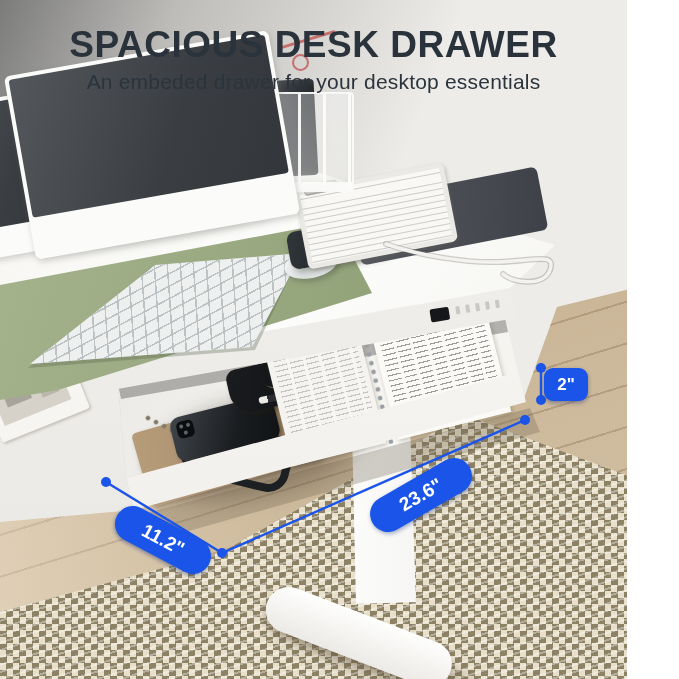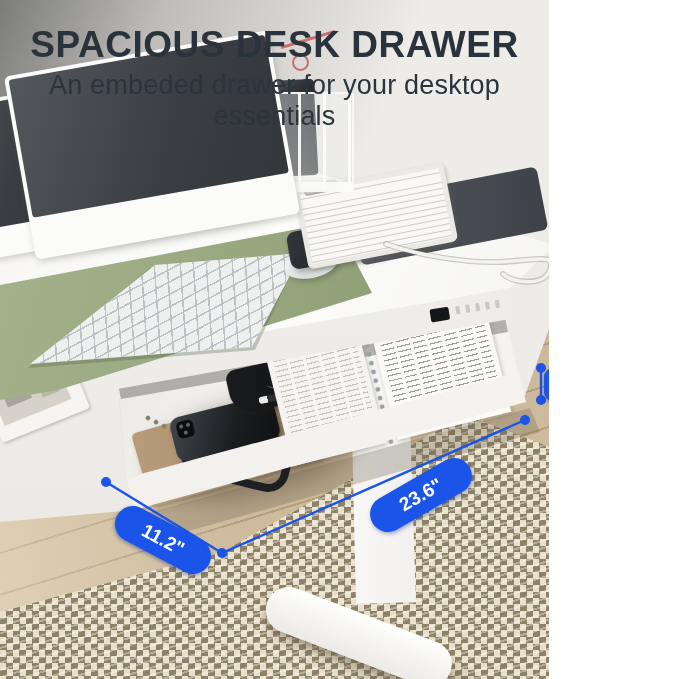--- a/index.html
+++ b/index.html
@@ -1,16 +1,16 @@
 <!DOCTYPE html>
 <html><head>
 <meta charset="utf-8">
 <style>
   html,body{margin:0;padding:0;background:#ffffff;}
-  .scene{position:relative;width:549px;height:679px;overflow:hidden;
+  .scene{position:relative;width:627px;height:679px;overflow:hidden;
          font-family:"Liberation Sans",sans-serif;background:#ecebe8;}
   .layer{position:absolute;inset:0;}
   .abs{position:absolute;}
 
   
   .wall{background:#edecE9;}
   .wall-shade{background:linear-gradient(112deg,rgba(104,104,104,.85) 0%,
               rgba(150,149,146,.55) 20%,rgba(236,234,232,0) 52%);}
 
   
@@ -160,21 +160,21 @@
   .monitor .screen{position:absolute;border-radius:3px;
        background:linear-gradient(115deg,#54585d,#3a3e43 60%,#33373c);}
   .monitor-primary{left:18px;top:52px;width:268px;height:186px;transform:rotate(-10deg);}
   .monitor-primary .screen{inset:4px 4px 42px 4px;}
   .monitor-secondary{left:-58px;top:98px;width:118px;height:158px;transform:rotate(-10deg);}
   .monitor-secondary .screen{inset:4px 4px 30px 4px;}
 
   
   .title{left:0;right:0;top:24px;text-align:center;color:#2a333b;font-size:37px;font-weight:700;
        letter-spacing:.5px;}
-  .subtitle{left:0;right:0;top:70px;text-align:center;color:#2b343c;font-size:27px;
+  .subtitle{left:0;right:0;top:70px;text-align:center;color:#2b343c;font-size:21px;
        letter-spacing:.2px;}
 
   
   .anno-svg{position:absolute;inset:0;pointer-events:none;}
   .dim-badge{position:absolute;display:flex;align-items:center;justify-content:center;
        background:#1b54e8;color:#ffffff;font-weight:700;border-radius:18px;
        box-shadow:0 2px 4px rgba(15,40,120,.40);}
   .badge-h{left:544px;top:368px;width:44px;height:33px;border-radius:9px;font-size:17px;}
   .badge-w{left:365px;top:477px;width:112px;height:36px;font-size:19px;transform:rotate(-30deg);}
   .badge-d{left:111px;top:522px;width:104px;height:36px;font-size:19px;transform:rotate(28deg);}

